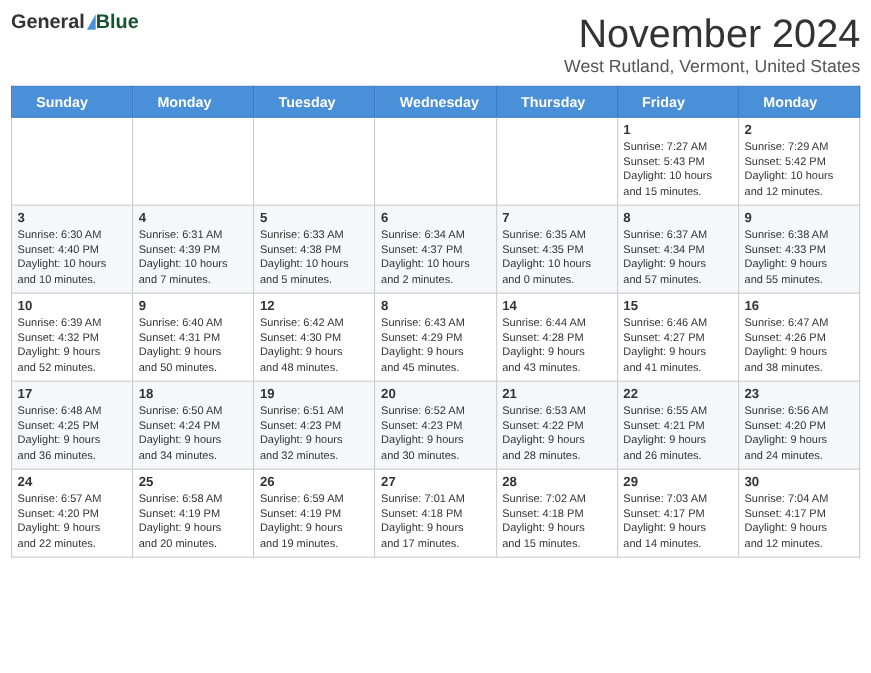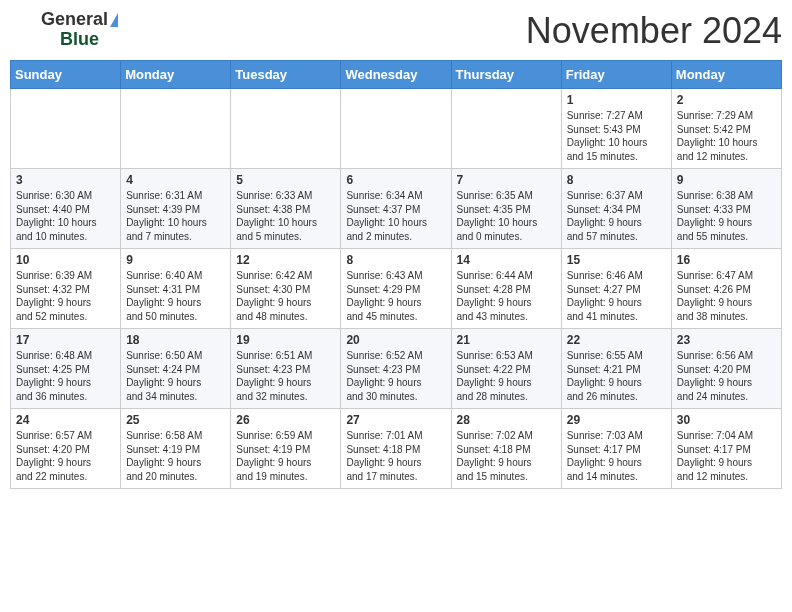--- a/index.html
+++ b/index.html
@@ -11,23 +11,22 @@
       padding: 10px;
     }
     .header-area {
       display: flex;
       justify-content: space-between;
       align-items: flex-start;
       margin-bottom: 8px;
     }
     .logo {
       display: flex;
-      flex-direction: column;
-      align-items: center;
-      margin-left: 31px;
+      flex-direction: row;
+      align-items: flex-start;
     }
     .logo-text {
       font-size: 18px;
       font-weight: bold;
       color: #333;
       line-height: 1.1;
     }
     .logo-triangle {
       display: inline-block;
       width: 0;
@@ -56,21 +55,21 @@
     }
     .calendar-table {
       width: 100%;
       border-collapse: collapse;
       table-layout: fixed;
     }
     .calendar-table th {
       background-color: #4a90d9;
       color: #fff;
       text-align: left;
-      padding: 6px 4px;
+      padding: 6px 22px;
       font-size: 13px;
       font-weight: bold;
       border: 1px solid #3a7bc8;
     }
     .calendar-table td {
       border: 1px solid #ccc;
       vertical-align: top;
       padding: 4px 5px;
       font-size: 10.5px;
       color: #333;
@@ -102,20 +101,21 @@
     <div class="logo-line">
       <span class="logo-text">General</span>
       <span class="logo-triangle"></span>
     </div>
     <div class="logo-line">
       <span class="logo-text" style="color:#14532d;">Blue</span>
     </div>
   </div>
   <div class="title-area">
     <div class="month-title">November 2024</div>
+    <div class="location-title">West Rutland, Vermont, United States</div>
   </div>
 </div>
 
 <table class="calendar-table">
   <thead>
     <tr>
     <th>Sunday</th>
         <th>Monday</th>
         <th>Tuesday</th>
         <th>Wednesday</th>

